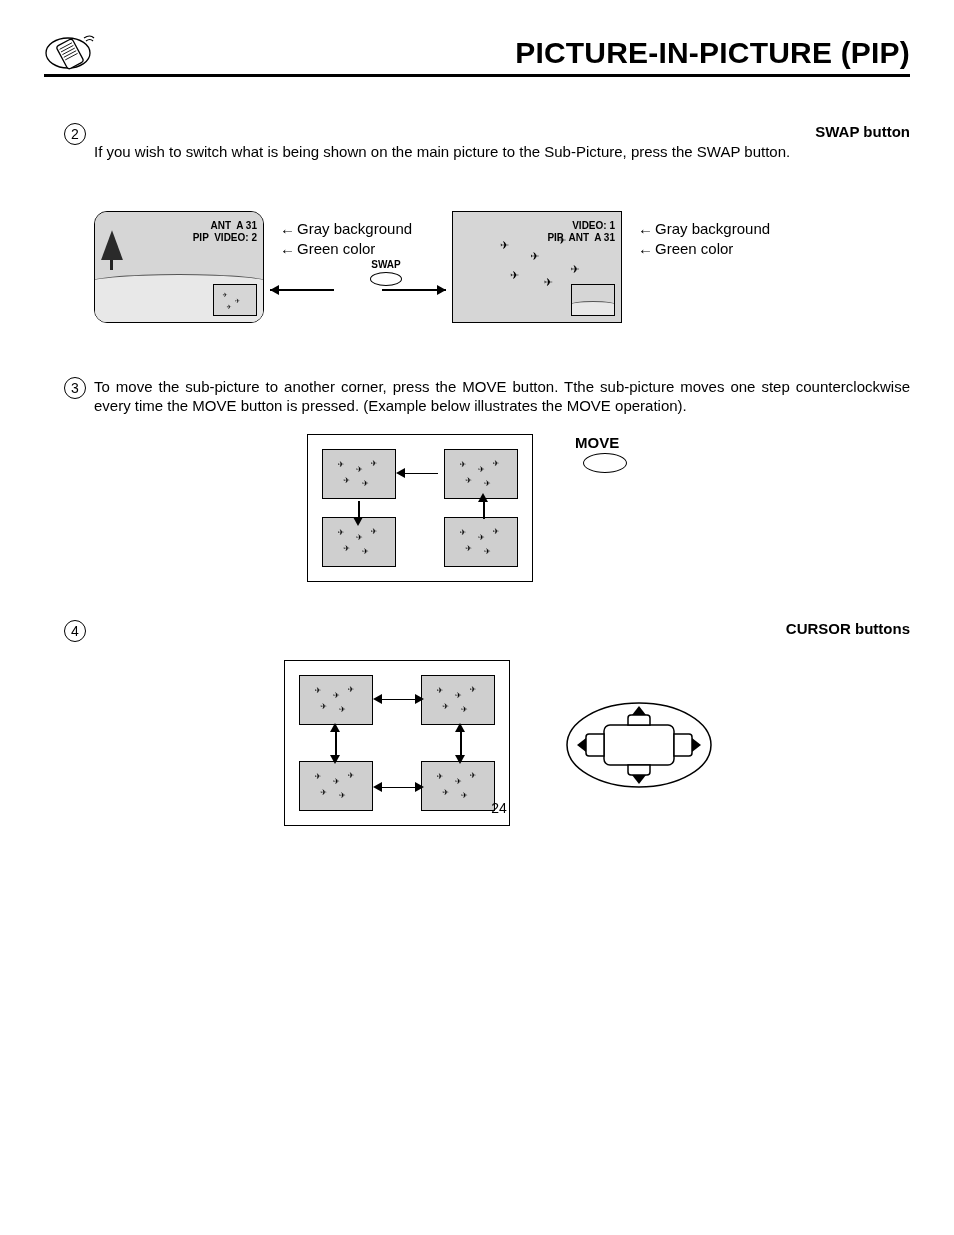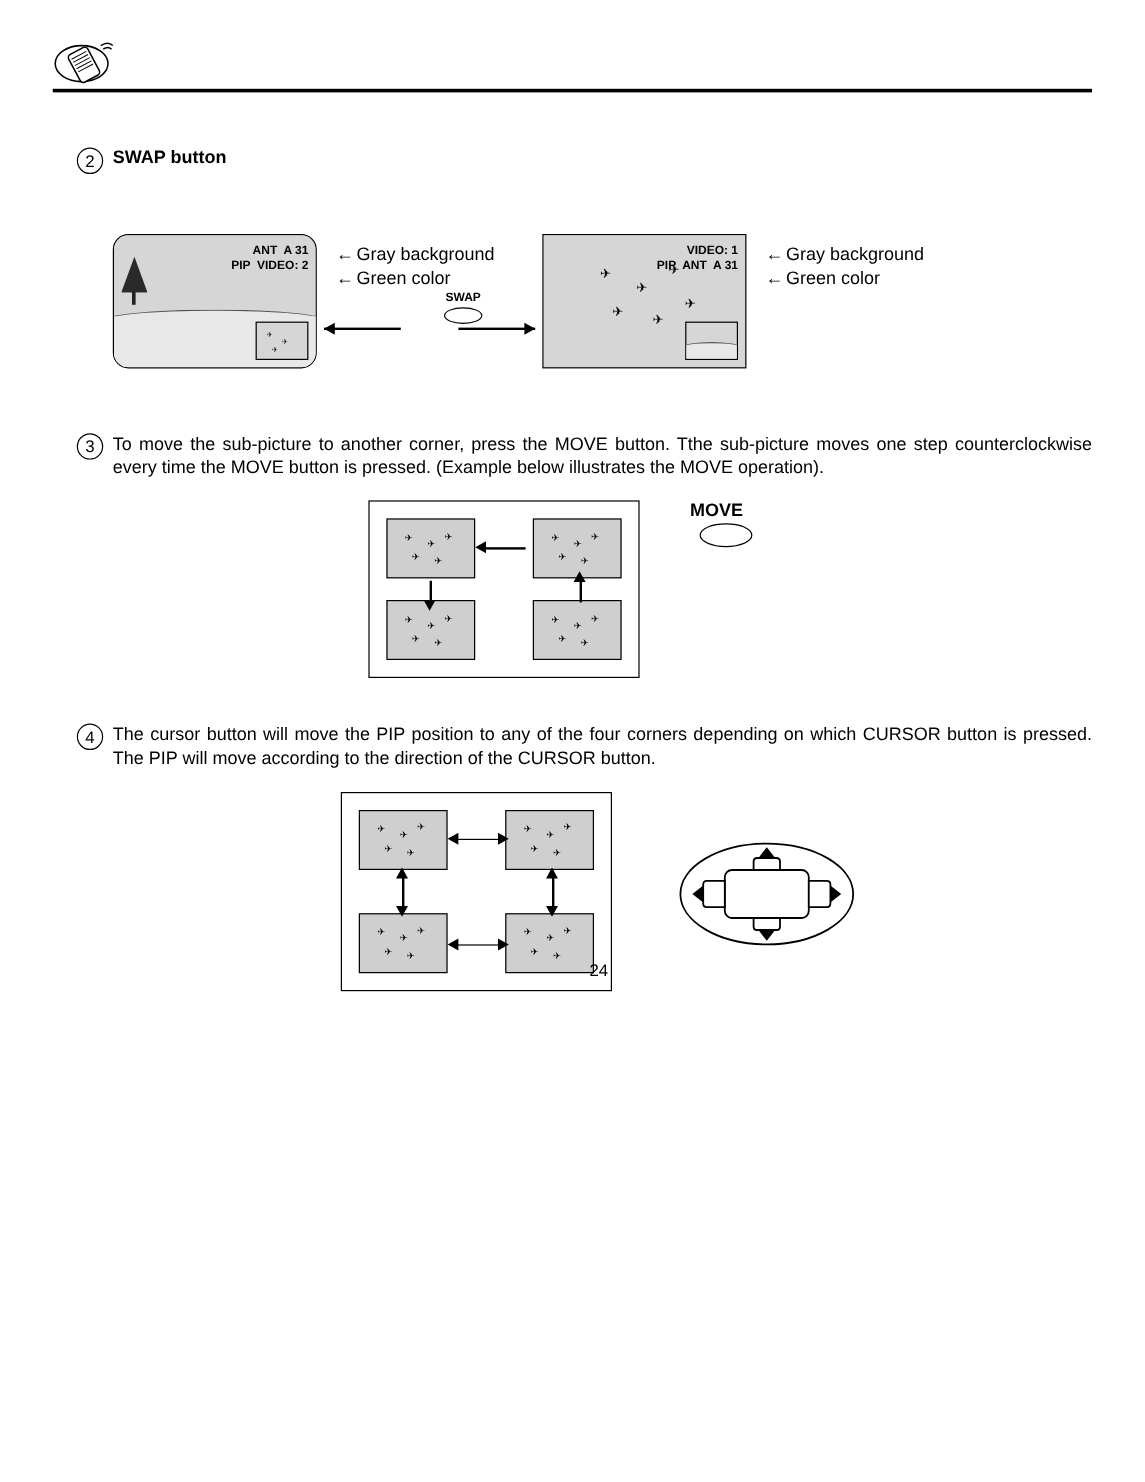--- a/index.html
+++ b/index.html
@@ -26,21 +26,21 @@
   .section { margin-top: 46px; display: flex; align-items: flex-start; }
   .section.tight { margin-top: 26px; }
   .num-col { width: 50px; flex: 0 0 50px; text-align: right; padding-right: 8px; }
   .circ-num {
     display: inline-block; width: 22px; height: 22px;
     border: 1.5px solid #000; border-radius: 50%;
     text-align: center; line-height: 20px;
     font-size: 14px; font-family: Arial, sans-serif;
   }
   .body-col { flex: 1; }
-  .s-title { font-weight: bold; font-size: 15px; margin-bottom: 2px; }
+  .s-title { font-weight: bold; font-size: 15px; margin-bottom: 2px; text-align: right; }
   .s-text { font-size: 15px; line-height: 1.28; text-align: justify; }
 
   
   .fig-swap {
     margin: 50px 0 0 50px;
     position: relative;
     height: 140px;
     width: 760px;
   }
   .tv {
@@ -158,29 +158,31 @@
         <line x1="19" y1="17" x2="33" y2="17"></line>
           <line x1="19" y1="20" x2="33" y2="20"></line>
         <line x1="19" y1="23" x2="33" y2="23"></line>
           <line x1="19" y1="26" x2="33" y2="26"></line>
         <line x1="19" y1="29" x2="33" y2="29"></line>
       </g>
       <path d="M40 10 Q46 6 50 10" fill="none" stroke="#000" stroke-width="1.2"></path>
       <path d="M42 13 Q46 10 49 13" fill="none" stroke="#000" stroke-width="1.2"></path>
     </svg>
   </div>
+  <div class="title">PICTURE-IN-PICTURE (PIP)</div>
 </div>
 <div class="rule"></div>
 
 <div class="section">
   <div class="num-col">
     <span class="circ-num">2</span>
   </div>
   <div class="body-col">
     <div class="s-title">SWAP button</div>
+    <div class="s-text">If you wish to switch what is being shown on the main picture to the Sub-Picture, press the SWAP button.</div>
   </div>
 </div>
 
 <div class="fig-swap">
 
   <div class="tv left">
     <div class="sky"></div>
       <div class="hill"></div>
       <div class="tree"></div>
     <div class="info-band">
@@ -286,21 +288,21 @@
     <span>MOVE</span>
     <div class="oval"></div>
   </div>
 </div>
 
 <div class="section tight">
   <div class="num-col">
     <span class="circ-num">4</span>
   </div>
   <div class="body-col">
-    <div class="s-text">The cursor button will move the PIP position to any of the four corners depending on which CURSOR button is pressed.  The PIP will move according to the direction of the CURSOR button.</div>
+    <div class="s-title">CURSOR buttons</div>
   </div>
 </div>
 
 <div class="fig-cursor">
   <div class="cursorbox">
     <div class="thumb tl">
       <span class="mj" style="left:20%;top:22%">✈</span>
         <span class="mj" style="left:46%;top:32%">✈</span>
         <span class="mj" style="left:66%;top:20%">✈</span>
       <span class="mj" style="left:28%;top:56%">✈</span>

